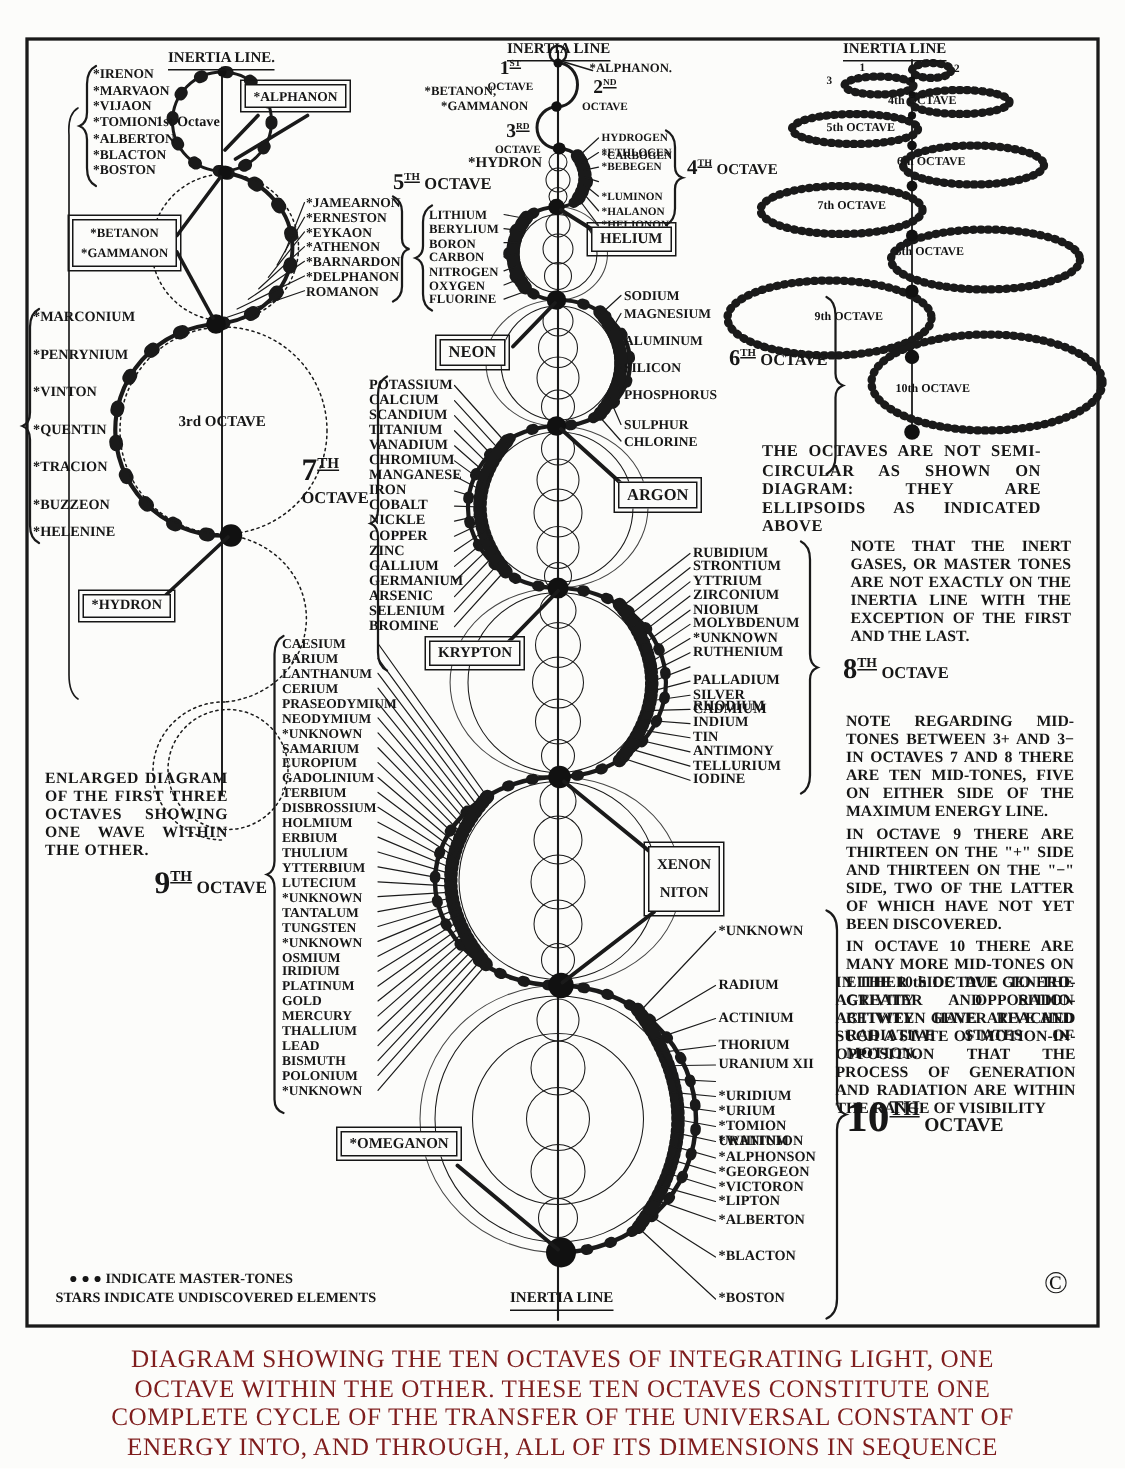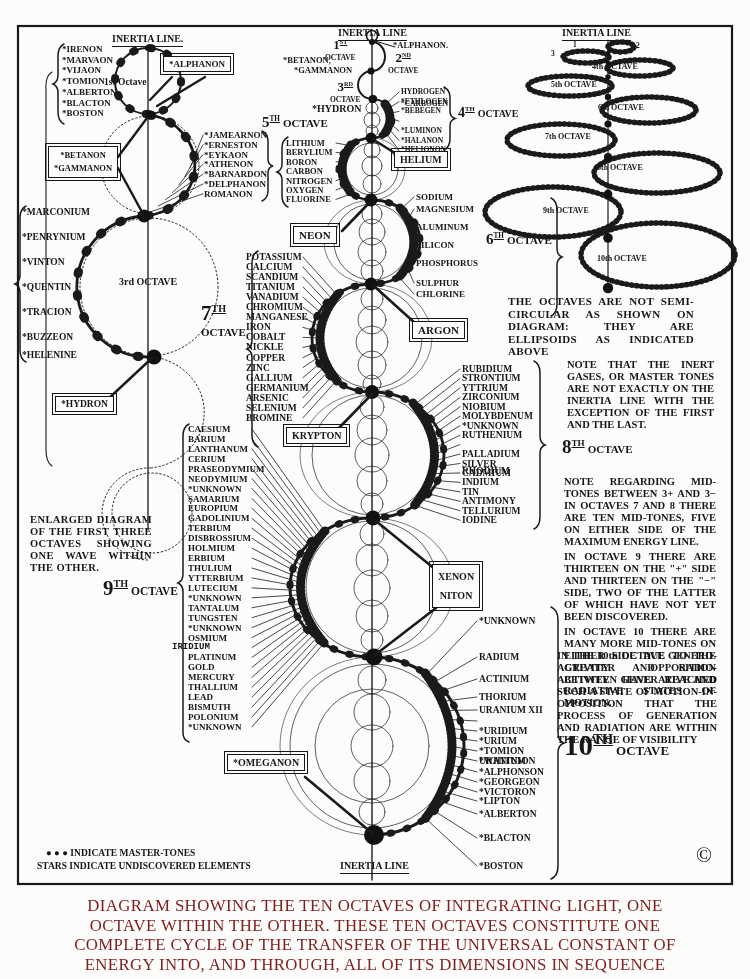--- a/index.html
+++ b/index.html
@@ -501,21 +501,21 @@
       <div class="el" style="left: 188px; top: 544.16px;">HOLMIUM</div>
       <div class="el" style="left: 188px; top: 554.09px;">ERBIUM</div>
       <div class="el" style="left: 188px; top: 564.02px;">THULIUM</div>
       <div class="el" style="left: 188px; top: 573.95px;">YTTERBIUM</div>
       <div class="el" style="left: 188px; top: 583.88px;">LUTECIUM</div>
       <div class="el" style="left: 188px; top: 593.81px;">*UNKNOWN</div>
       <div class="el" style="left: 188px; top: 603.74px;">TANTALUM</div>
       <div class="el" style="left: 188px; top: 613.67px;">TUNGSTEN</div>
       <div class="el" style="left: 188px; top: 623.6px;">*UNKNOWN</div>
       <div class="el" style="left: 188px; top: 633.53px;">OSMIUM</div>
-      <div class="el" style="left: 172px; top: 643.46px; font-family: Liberation Mono, monospace;">IRIDIUM</div>
+      <div class="el" style="left: 188px; top: 643.46px;">IRIDIUM</div>
       <div class="el" style="left: 188px; top: 653.39px;">PLATINUM</div>
       <div class="el" style="left: 188px; top: 663.32px;">GOLD</div>
       <div class="el" style="left: 188px; top: 673.25px;">MERCURY</div>
       <div class="el" style="left: 188px; top: 683.18px;">THALLIUM</div>
       <div class="el" style="left: 188px; top: 693.11px;">LEAD</div>
       <div class="el" style="left: 188px; top: 703.04px;">BISMUTH</div>
       <div class="el" style="left: 188px; top: 712.97px;">POLONIUM</div>
       <div class="el" style="left: 188px; top: 722.9px;">*UNKNOWN</div>
     </div>
   <div class="olabel" style="left:103px;top:576px;font-size:21px;">

